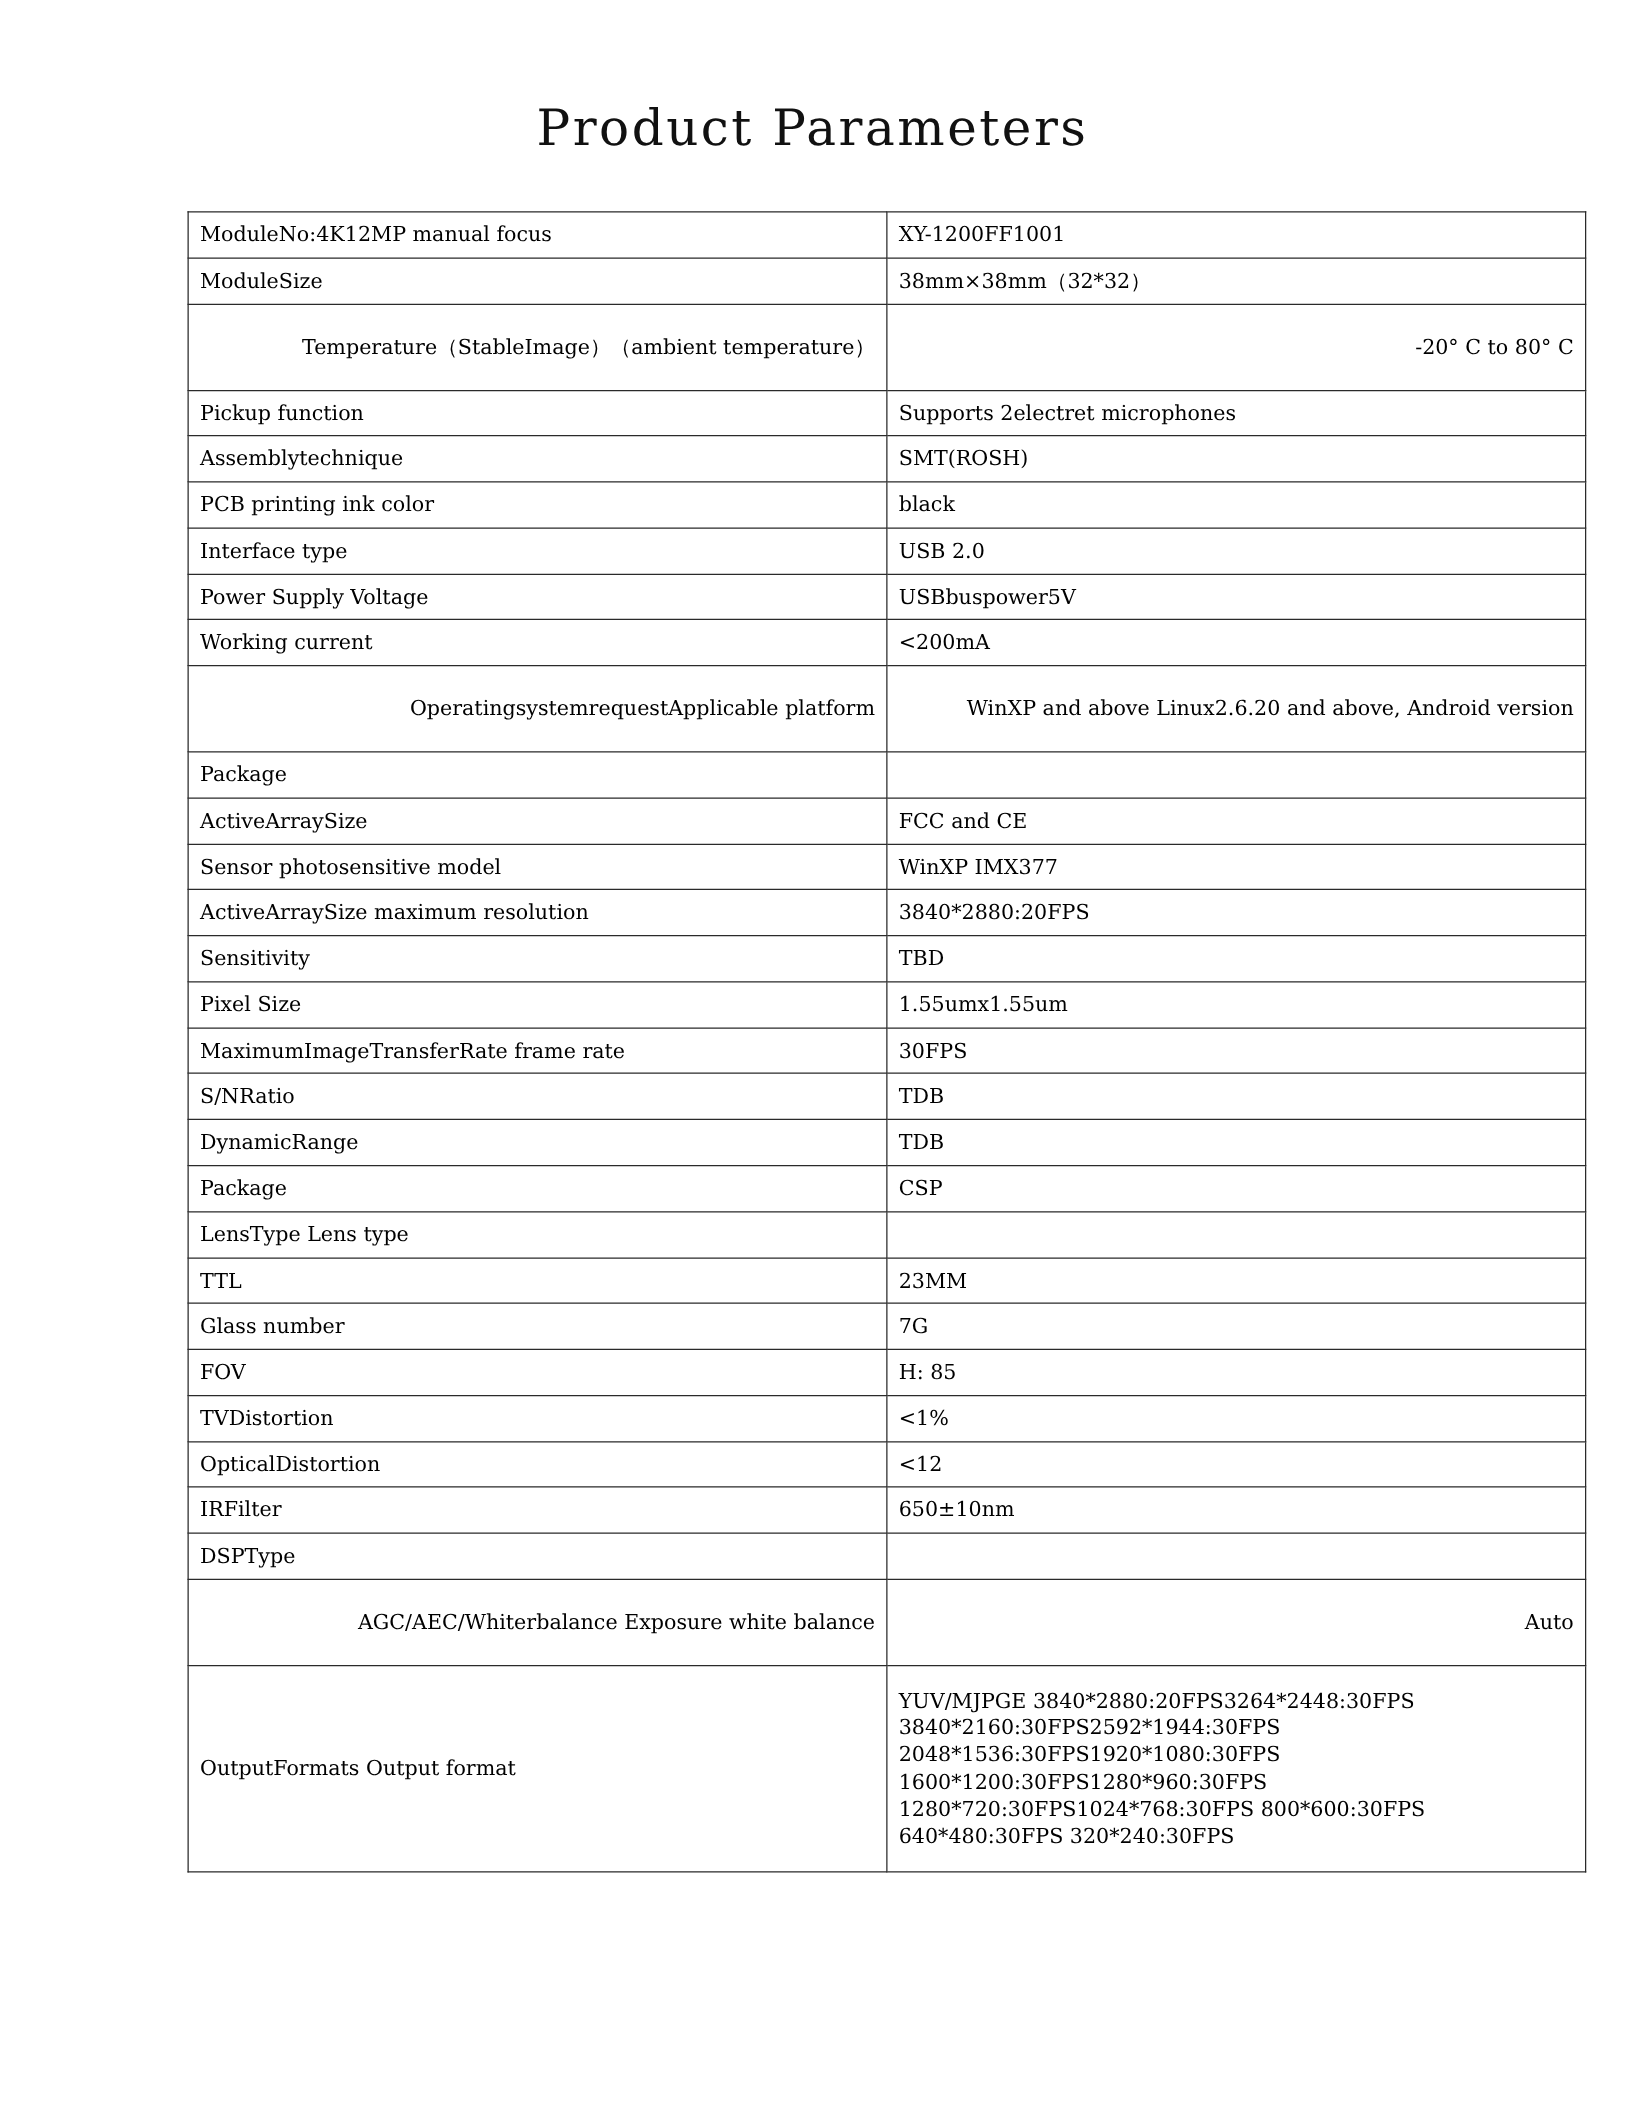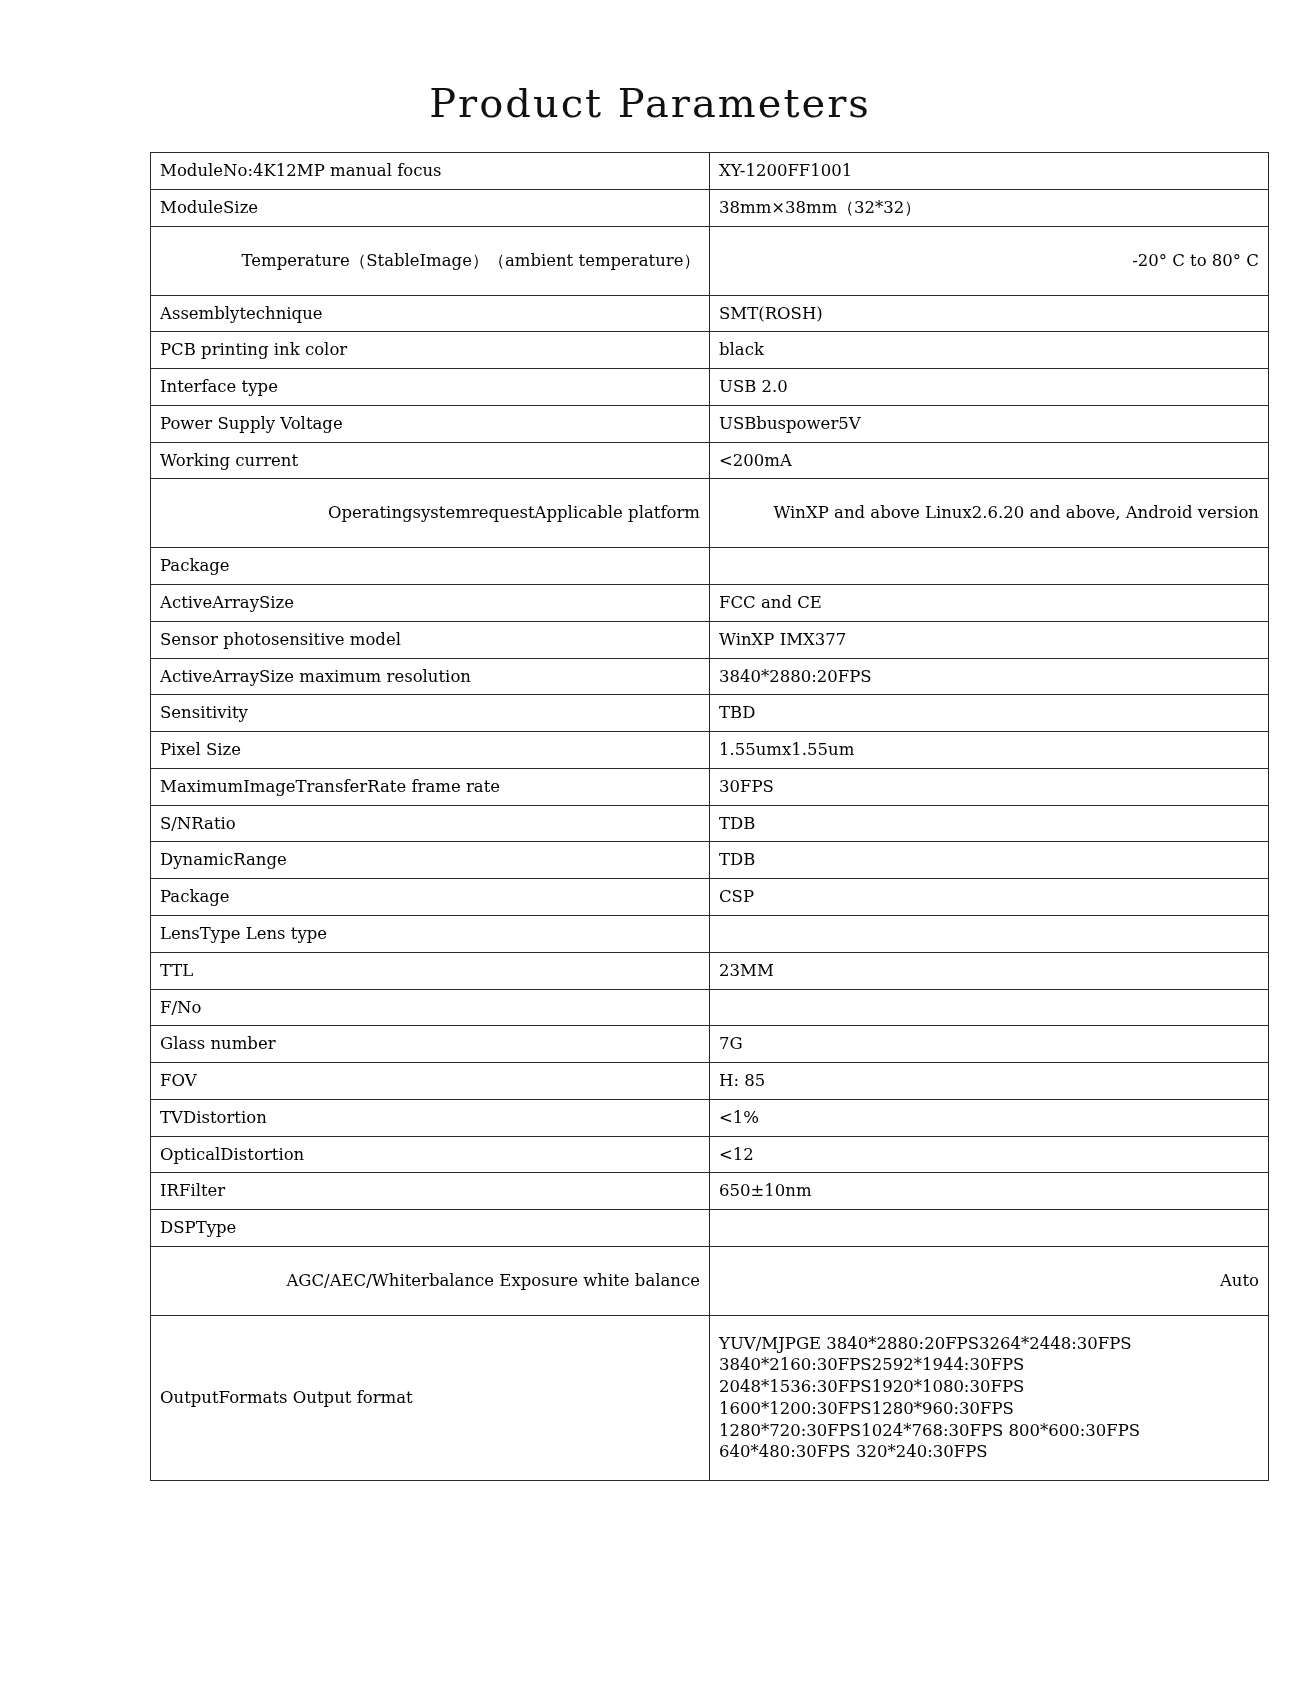--- a/index.html
+++ b/index.html
@@ -19,21 +19,21 @@
     box-sizing: border-box;
     padding: 60px 110px 0 110px;
     position: relative;
   }
   .doc-title {
     text-align: center;
     font-family: "DejaVu Serif", serif;
     font-size: 40px;
     font-weight: normal;
     letter-spacing: 2px;
-    margin: 20px 0 26px 0;
+    margin: 20px 0 43px 0;
     color: #111;
   }
   table.params {
     width: 1080px;
     border-collapse: collapse;
     table-layout: fixed;
     font-family: "DejaVu Serif", serif;
     margin-left: 40px;
   }
   table.params td {
@@ -79,20 +79,24 @@
       </tr>
       <tr>
         <td class="label">ModuleSize</td>
         <td class="value">38mm×38mm（32*32）</td>
       </tr>
       <tr class="tall">
         <td class="label">Temperature（StableImage）（ambient temperature）</td>
         <td class="value">-20° C to 80° C</td>
       </tr>
       <tr>
+        <td class="label">Pickup function</td>
+        <td class="value">Supports 2electret microphones</td>
+      </tr>
+      <tr>
         <td class="label">Assemblytechnique</td>
         <td class="value">SMT(ROSH)</td>
       </tr>
       <tr>
         <td class="label">PCB printing ink color</td>
         <td class="value">black</td>
       </tr>
       <tr>
         <td class="label">Interface type</td>
         <td class="value">USB 2.0</td>
@@ -149,24 +153,20 @@
         <td class="label">Package</td>
         <td class="value">CSP</td>
       </tr>
       <tr>
         <td class="label">LensType Lens type</td>
         <td class="value"></td>
       </tr>
       <tr>
         <td class="label">TTL</td>
         <td class="value">23MM</td>
-      </tr>
-      <tr>
-        <td class="label">F/No</td>
-        <td class="value"></td>
       </tr>
       <tr>
         <td class="label">Glass number</td>
         <td class="value">7G</td>
       </tr>
       <tr>
         <td class="label">FOV</td>
         <td class="value">H: 85</td>
       </tr>
       <tr>

